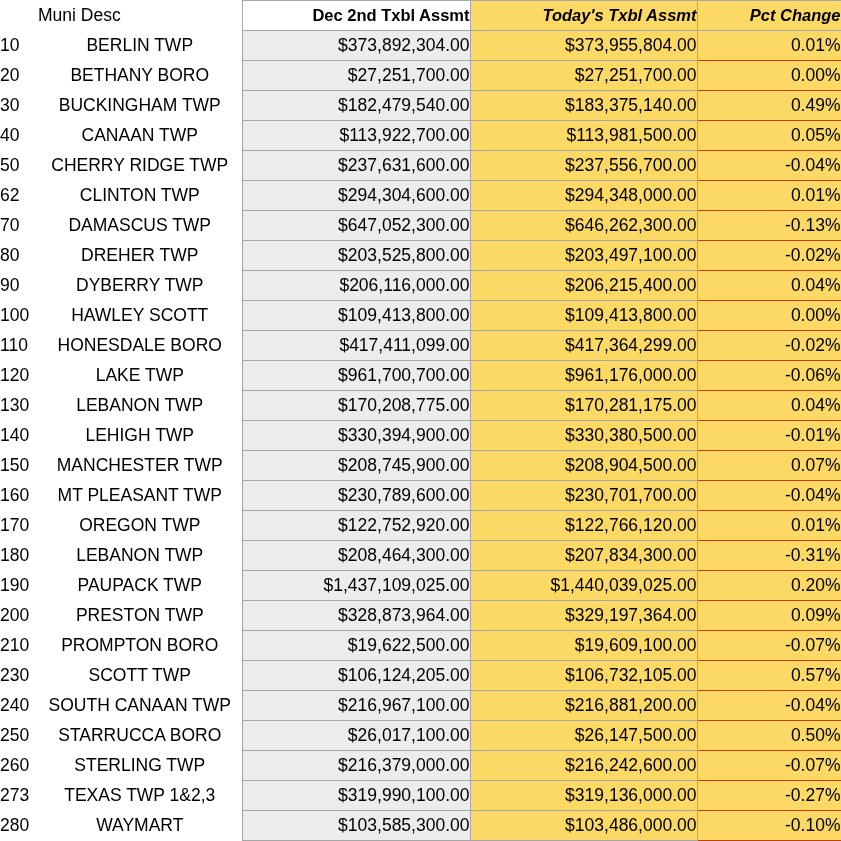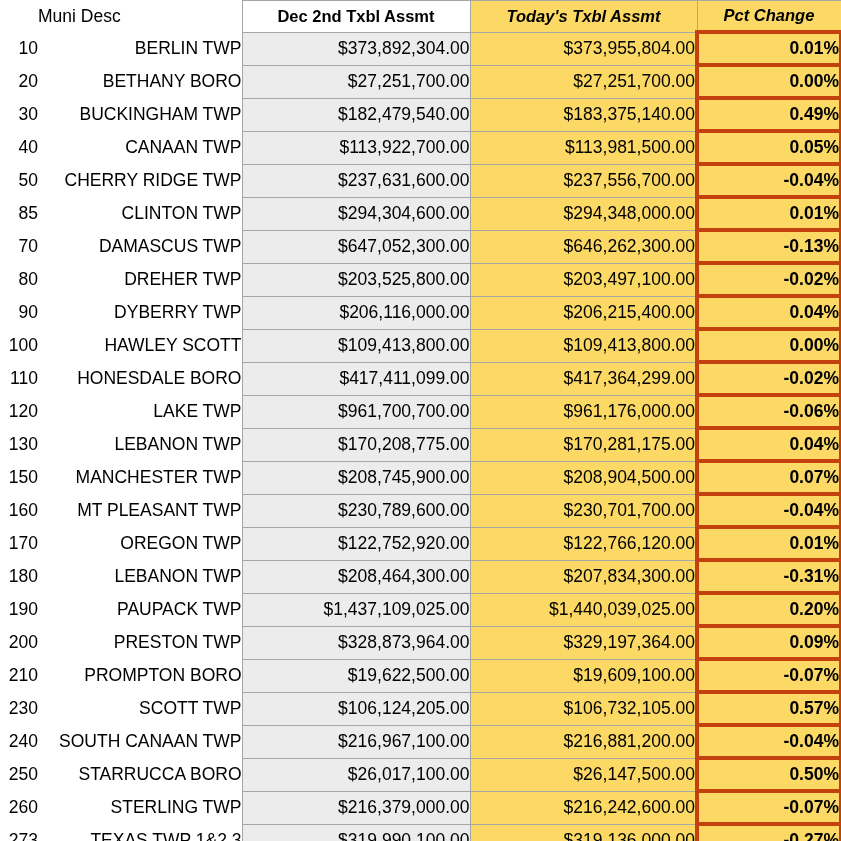--- a/index.html
+++ b/index.html
@@ -40,38 +40,38 @@
     height: 29px;
     padding: 0;
     vertical-align: middle;
     line-height: 1.0;
     white-space: nowrap;
     overflow: hidden;
   }
 
   
   .cell-code {
-    text-align: right;
+    text-align: left;
     padding-right: 7px;
     background: #ffffff;
     font-size: 17.5px;
   }
   .cell-desc {
-    text-align: right;
+    text-align: center;
     padding-left: 6px;
     background: #ffffff;
     font-size: 17.5px;
     margin-left: 36px;
   }
 
   
   .hdr {
     font-weight: bold;
     font-size: 16.5px;
-    text-align: center;
+    text-align: right;
     padding-left: 7px;
     border: 1px solid #a6a6a6;
     height: 30px;
   }
   .hdr-muni {
     font-weight: normal;
     font-size: 17.5px;
     text-align: left;
     padding-left: 6px;
     background: #ffffff;
@@ -90,24 +90,23 @@
   }
   .cell-yellow {
     background: #fcd965;
     border: 1px solid #a6a6a6;
     text-align: right;
     padding-right: 8px;
     margin-left: 19px;
   }
   .cell-pct {
     background: #fcd965;
-    border: 4px solid #c2410c;
+    border: 1px solid #c2410c;
     text-align: right;
     padding-right: 9px;
-    font-weight: bold;
   }
 </style>
 </head>
 <body>
 
 <div id="sheet">
   <table class="grid">
     <colgroup>
       <col class="c-code">
       <col class="c-desc">
@@ -154,21 +153,21 @@
           <td class="cell-pct">0.05%</td>
         </tr>
         <tr>
           <td class="cell-code">50</td>
           <td class="cell-desc">CHERRY RIDGE TWP</td>
           <td class="cell-gray">$237,631,600.00</td>
           <td class="cell-yellow">$237,556,700.00</td>
           <td class="cell-pct">-0.04%</td>
         </tr>
         <tr>
-          <td class="cell-code">85</td>
+          <td class="cell-code">62</td>
           <td class="cell-desc">CLINTON TWP</td>
           <td class="cell-gray">$294,304,600.00</td>
           <td class="cell-yellow">$294,348,000.00</td>
           <td class="cell-pct">0.01%</td>
         </tr>
         <tr>
           <td class="cell-code">70</td>
           <td class="cell-desc">DAMASCUS TWP</td>
           <td class="cell-gray">$647,052,300.00</td>
           <td class="cell-yellow">$646,262,300.00</td>
@@ -210,20 +209,27 @@
           <td class="cell-pct">-0.06%</td>
         </tr>
         <tr>
           <td class="cell-code">130</td>
           <td class="cell-desc">LEBANON TWP</td>
           <td class="cell-gray">$170,208,775.00</td>
           <td class="cell-yellow">$170,281,175.00</td>
           <td class="cell-pct">0.04%</td>
         </tr>
         <tr>
+          <td class="cell-code">140</td>
+          <td class="cell-desc">LEHIGH TWP</td>
+          <td class="cell-gray">$330,394,900.00</td>
+          <td class="cell-yellow">$330,380,500.00</td>
+          <td class="cell-pct">-0.01%</td>
+        </tr>
+        <tr>
           <td class="cell-code">150</td>
           <td class="cell-desc">MANCHESTER TWP</td>
           <td class="cell-gray">$208,745,900.00</td>
           <td class="cell-yellow">$208,904,500.00</td>
           <td class="cell-pct">0.07%</td>
         </tr>
         <tr>
           <td class="cell-code">160</td>
           <td class="cell-desc">MT PLEASANT TWP</td>
           <td class="cell-gray">$230,789,600.00</td>

